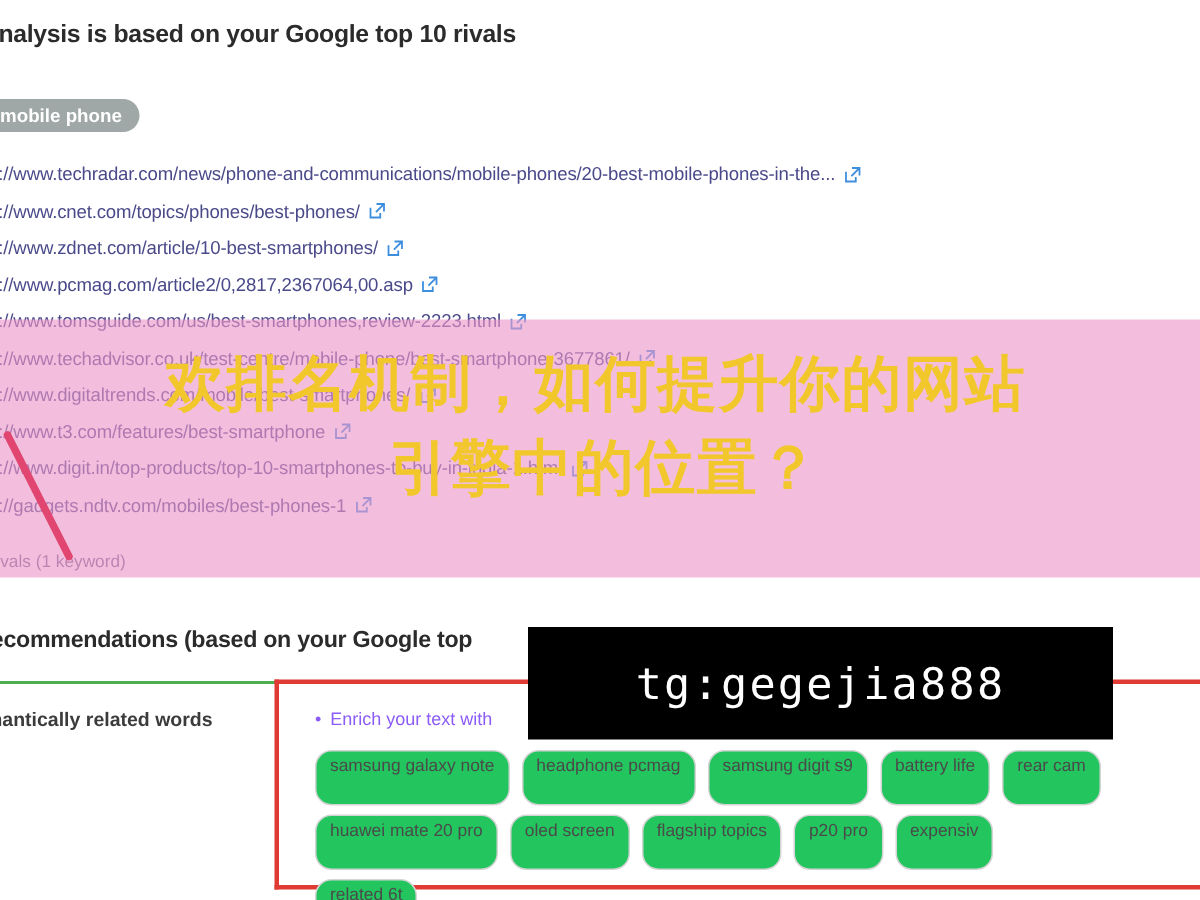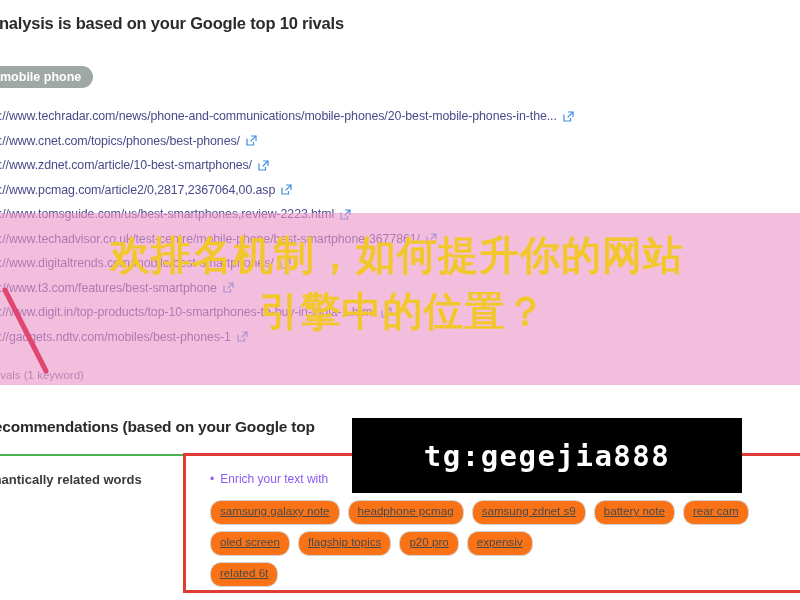--- a/index.html
+++ b/index.html
@@ -200,50 +200,48 @@
   .tag-row {
     display: flex;
     gap: 8px;
     margin-bottom: 6px;
     white-space: nowrap;
   }
   .tag {
     display: inline-block;
     border: 1px solid #d4d4d4;
     border-radius: 11px;
-    background: #f97316;
+    background: #22c55e;
     color: #4a4a4a;
     font-size: 11.6px;
     line-height: 20px;
-    height: 25px;
+    height: 37px;
     padding: 0 9px;
     box-sizing: border-box;
     flex: none;
-    text-decoration: underline;
   }
 
   
   .black-box {
     position: absolute;
     left: 352px;
     top: 418px;
     width: 390px;
     height: 75px;
     background: #000000;
     display: flex;
     align-items: center;
     justify-content: center;
   }
   .black-box-text {
     color: #ffffff;
     font-family: "DejaVu Sans Mono", monospace;
     font-size: 29px;
     letter-spacing: 1.5px;
     white-space: nowrap;
-    font-weight: bold;
   }
 </style>
 </head>
 <body>
 
 <div id="screen">
 
   <div class="top-heading">analysis is based on your Google top 10 rivals</div>
 
   <div class="kw-badge">mobile phone</div>
@@ -373,25 +371,26 @@
   <div class="rec-panel"></div>
 
   <div class="rec-bullet">
     <span class="dot">•</span><span>Enrich your text with</span>
   </div>
 
   <div class="tag-rows">
     <div class="tag-row">
       <span class="tag">samsung galaxy note</span>
       <span class="tag">headphone pcmag</span>
-      <span class="tag">samsung zdnet s9</span>
-      <span class="tag">battery note</span>
+      <span class="tag">samsung digit s9</span>
+      <span class="tag">battery life</span>
       <span class="tag">rear cam</span>
     </div>
     <div class="tag-row">
+      <span class="tag">huawei mate 20 pro</span>
       <span class="tag">oled screen</span>
       <span class="tag">flagship topics</span>
       <span class="tag">p20 pro</span>
       <span class="tag">expensiv</span>
     </div>
     <div class="tag-row">
       <span class="tag">related 6t</span>
     </div>
   </div>
 

